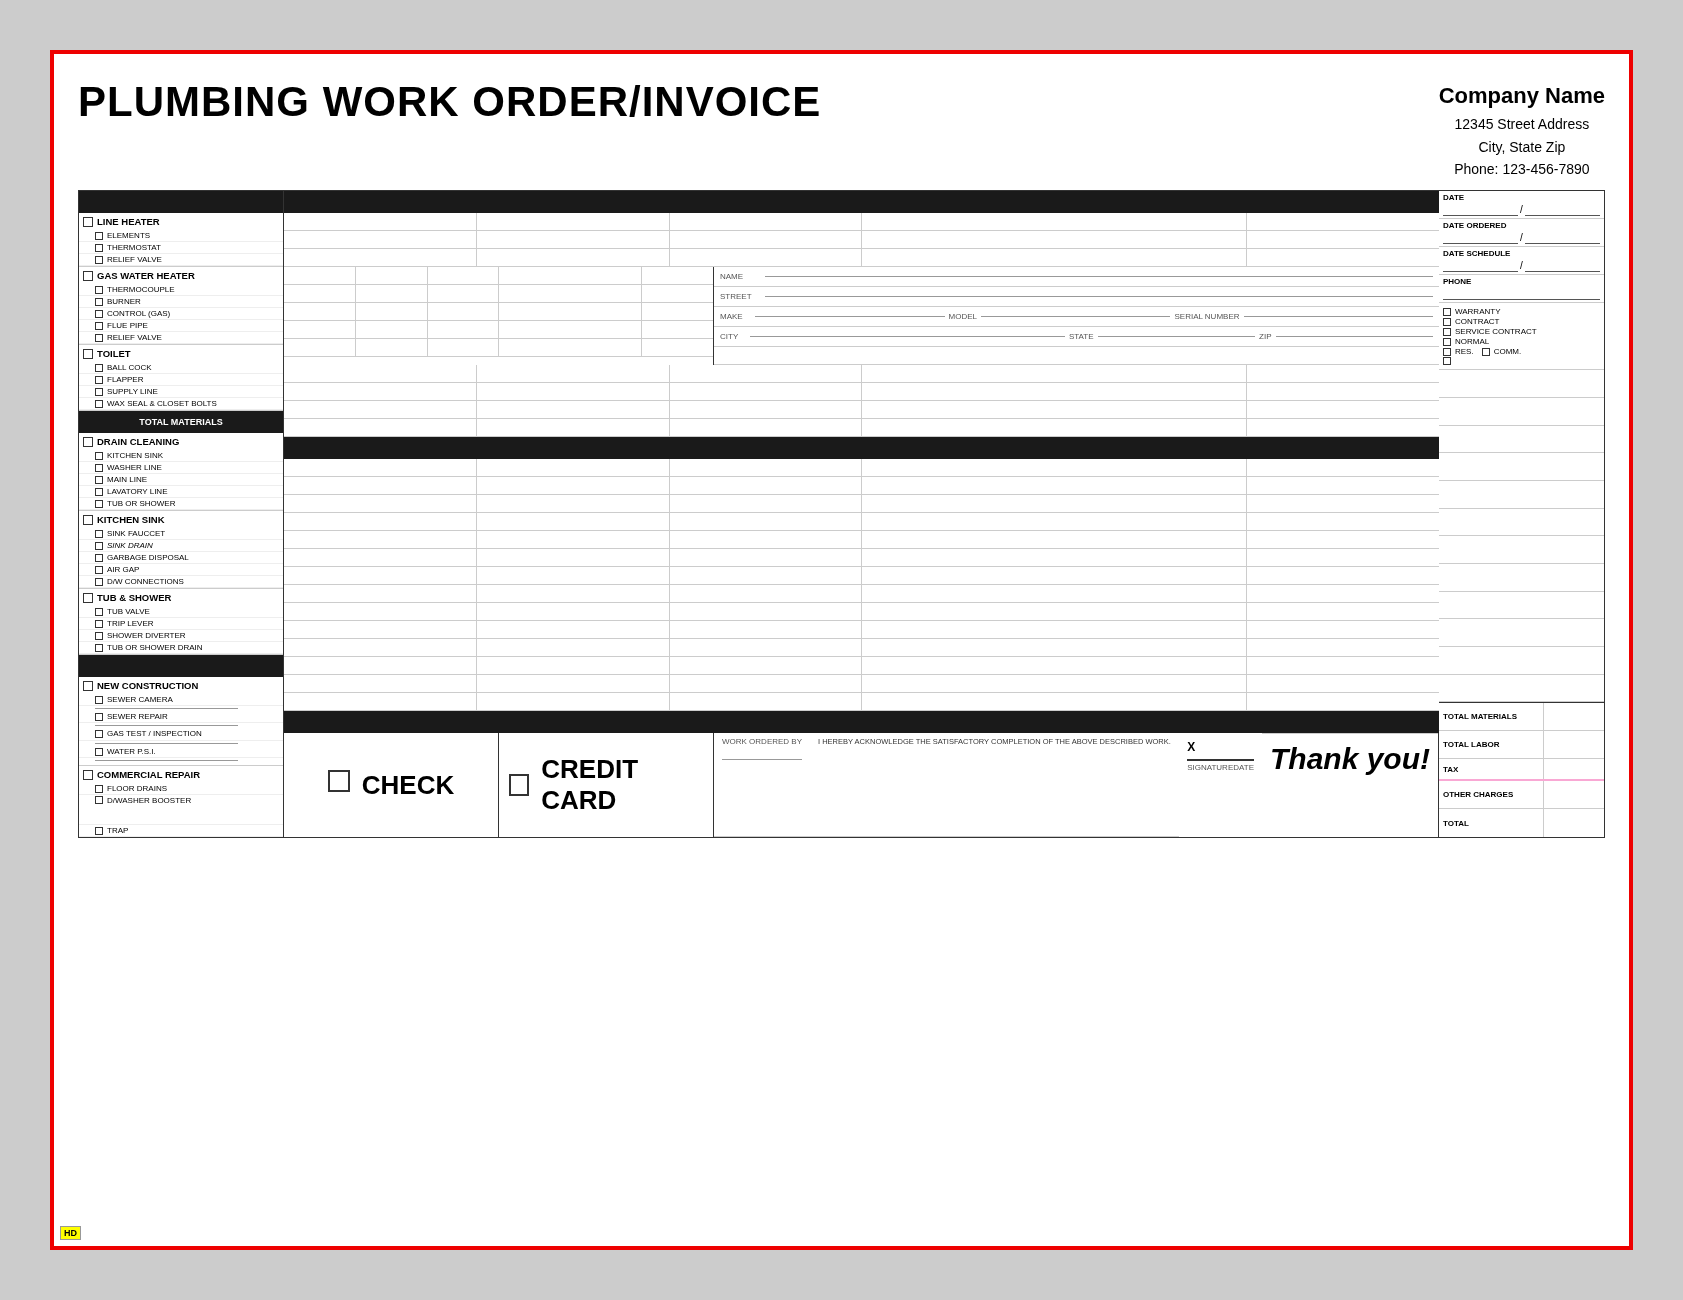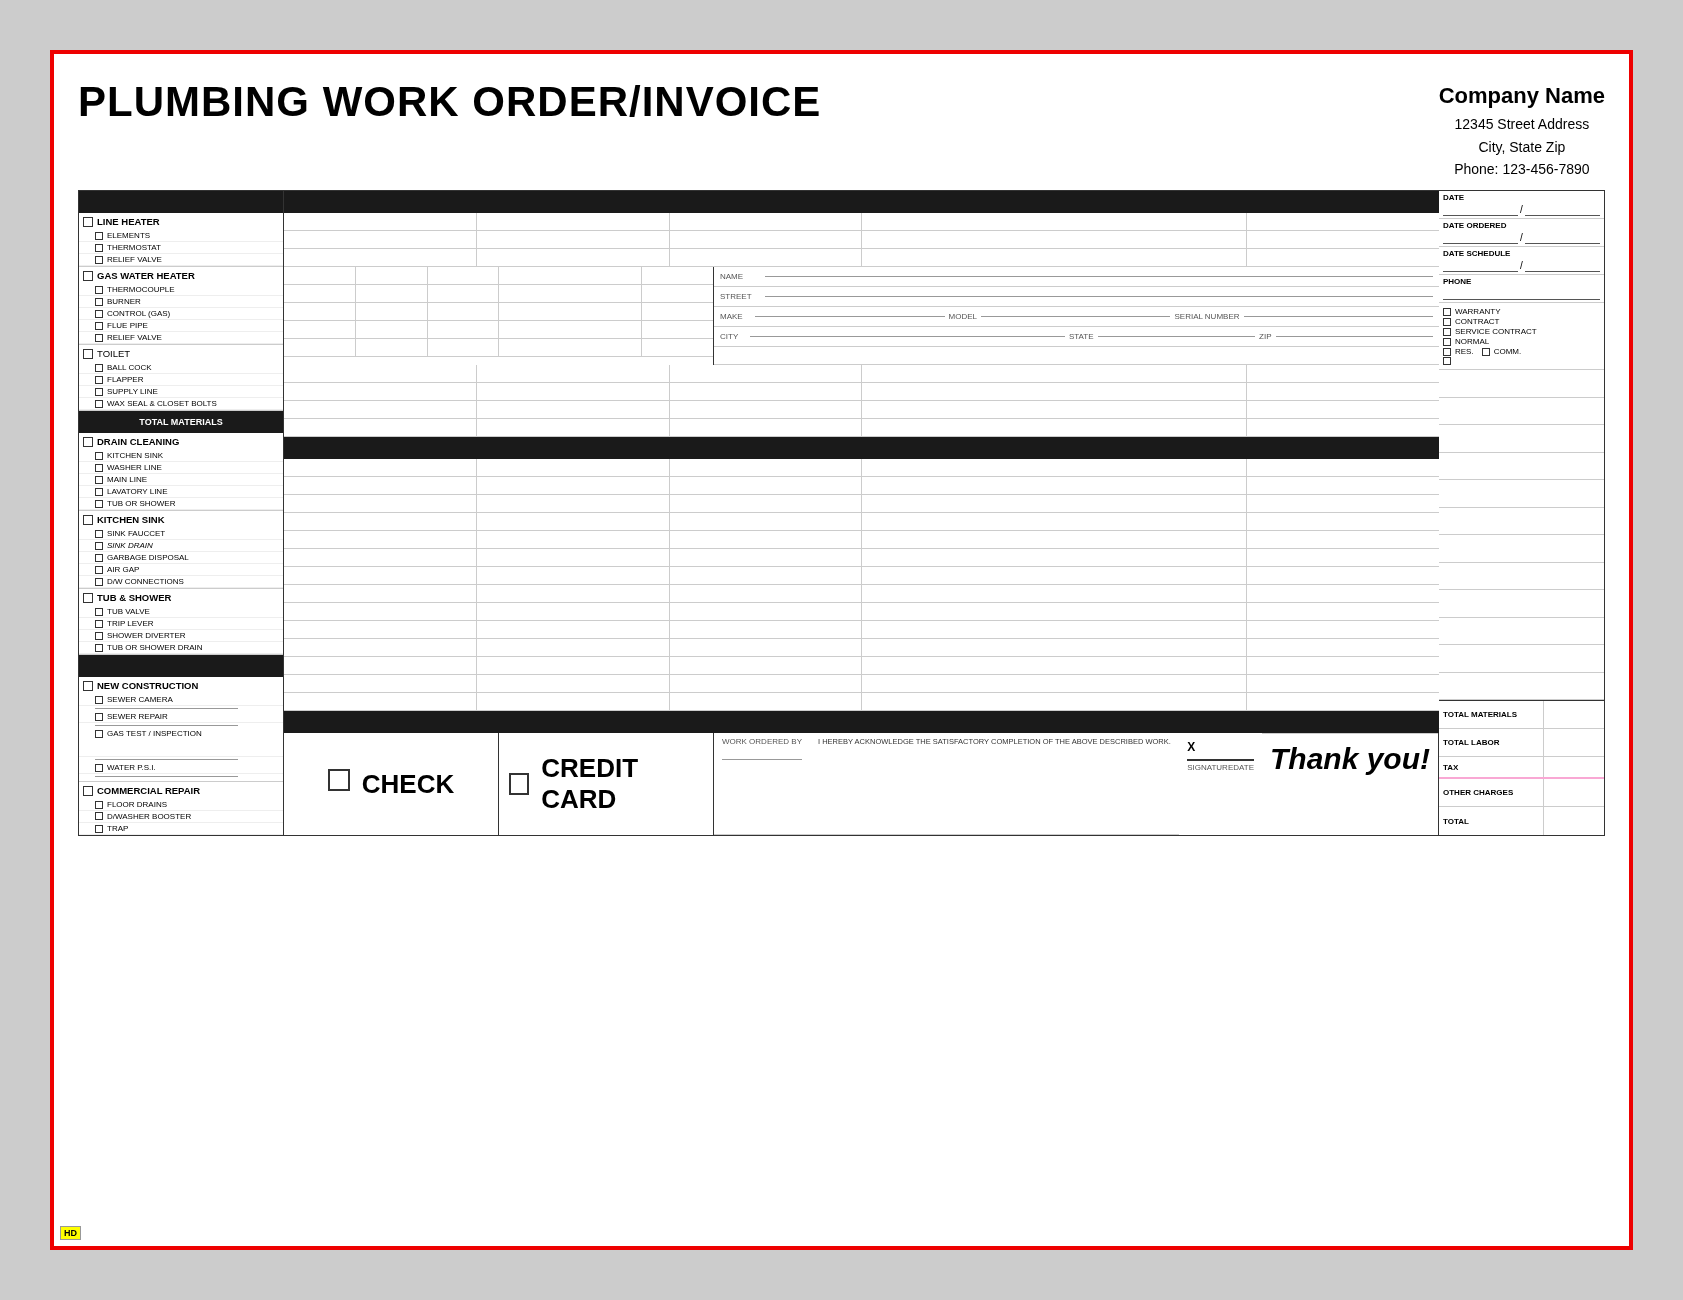--- a/index.html
+++ b/index.html
@@ -98,21 +98,21 @@
         <div style="padding:1px 4px 1px 16px;font-size:8px;border-bottom:1px solid #eee;display:flex;align-items:center;">
           <span style="display:inline-block;width:8px;height:8px;border:1px solid #333;margin-right:4px;"></span>
             <span>FLUE PIPE</span>
         </div>
         <div style="padding:1px 4px 1px 16px;font-size:8px;border-bottom:1px solid #eee;display:flex;align-items:center;">
           <span style="display:inline-block;width:8px;height:8px;border:1px solid #333;margin-right:4px;"></span>RELIEF VALVE
         </div>
       </div>
 
       <div style="border-bottom:1px solid #ccc;">
-        <div style="display:flex;align-items:center;padding:3px 4px;font-weight:normal;font-size:9.5px;">
+        <div style="display:flex;align-items:center;padding:3px 4px;font-weight:bold;font-size:9.5px;">
           <span style="display:inline-block;width:10px;height:10px;border:1px solid #333;margin-right:4px;"></span>
           <span>TOILET</span>
         </div>
         <div style="padding:1px 4px 1px 16px;font-size:8px;border-bottom:1px solid #eee;display:flex;align-items:center;">
           <span style="display:inline-block;width:8px;height:8px;border:1px solid #333;margin-right:4px;"></span>BALL COCK
         </div>
         <div style="padding:1px 4px 1px 16px;font-size:8px;border-bottom:1px solid #eee;display:flex;align-items:center;">
           <span style="display:inline-block;width:8px;height:8px;border:1px solid #333;margin-right:4px;"></span>FLAPPER
         </div>
         <div style="padding:1px 4px 1px 16px;font-size:8px;border-bottom:1px solid #eee;display:flex;align-items:center;">
@@ -201,40 +201,40 @@
         <div style="padding:1px 4px 1px 16px;font-size:8px;border-bottom:1px solid #eee;display:flex;align-items:center;">
           <span style="display:inline-block;width:8px;height:8px;border:1px solid #333;margin-right:4px;"></span>SEWER CAMERA
         </div>
         <div style="border-bottom:1px solid #999;margin:2px 0 2px 16px;width:70%;"></div>
 
         <div style="padding:1px 4px 1px 16px;font-size:8px;border-bottom:1px solid #eee;display:flex;align-items:center;">
           <span style="display:inline-block;width:8px;height:8px;border:1px solid #333;margin-right:4px;"></span>SEWER REPAIR
         </div>
         <div style="border-bottom:1px solid #999;margin:2px 0 2px 16px;width:70%;"></div>
 
-        <div style="padding:1px 4px 18px 16px;font-size:8px;border-bottom:1px solid #eee;display:flex;align-items:center;">
+        <div style="padding:1px 4px 2px 16px;font-size:8px;border-bottom:1px solid #eee;display:flex;align-items:center;">
           <span style="display:inline-block;width:8px;height:8px;border:1px solid #333;margin-right:4px;"></span>GAS TEST / INSPECTION
         </div>
         <div style="border-bottom:1px solid #999;margin:2px 0 2px 16px;width:70%;"></div>
 
         <div style="padding:1px 4px 1px 16px;font-size:8px;border-bottom:1px solid #eee;display:flex;align-items:center;">
           <span style="display:inline-block;width:8px;height:8px;border:1px solid #333;margin-right:4px;"></span>WATER P.S.I.
         </div>
         <div style="border-bottom:1px solid #999;margin:2px 0 4px 16px;width:70%;"></div>
       </div>
 
       <div>
         <div style="display:flex;align-items:center;padding:3px 4px;font-weight:bold;font-size:9.5px;">
           <span style="display:inline-block;width:10px;height:10px;border:1px solid #333;margin-right:4px;"></span>
           <span>COMMERCIAL REPAIR</span>
         </div>
         <div style="padding:1px 4px 1px 16px;font-size:8px;border-bottom:1px solid #eee;display:flex;align-items:center;">
           <span style="display:inline-block;width:8px;height:8px;border:1px solid #333;margin-right:4px;"></span>FLOOR DRAINS
         </div>
-        <div style="padding:1px 4px 1px 16px;font-size:8px;border-bottom:1px solid #eee;display:flex;align-items:flex-start;">
+        <div style="padding:1px 4px 19px 16px;font-size:8px;border-bottom:1px solid #eee;display:flex;align-items:flex-start;">
           <span style="display:inline-block;width:8px;height:8px;border:1px solid #333;margin-right:4px;"></span>D/WASHER BOOSTER
         </div>
         <div style="padding:1px 4px 1px 16px;font-size:8px;border-bottom:1px solid #eee;display:flex;align-items:center;">
           <span style="display:inline-block;width:8px;height:8px;border:1px solid #333;margin-right:4px;"></span>TRAP
         </div>
       </div>
     </div>
 
     <div style="flex:1; display:flex; flex-direction:column;">
 

